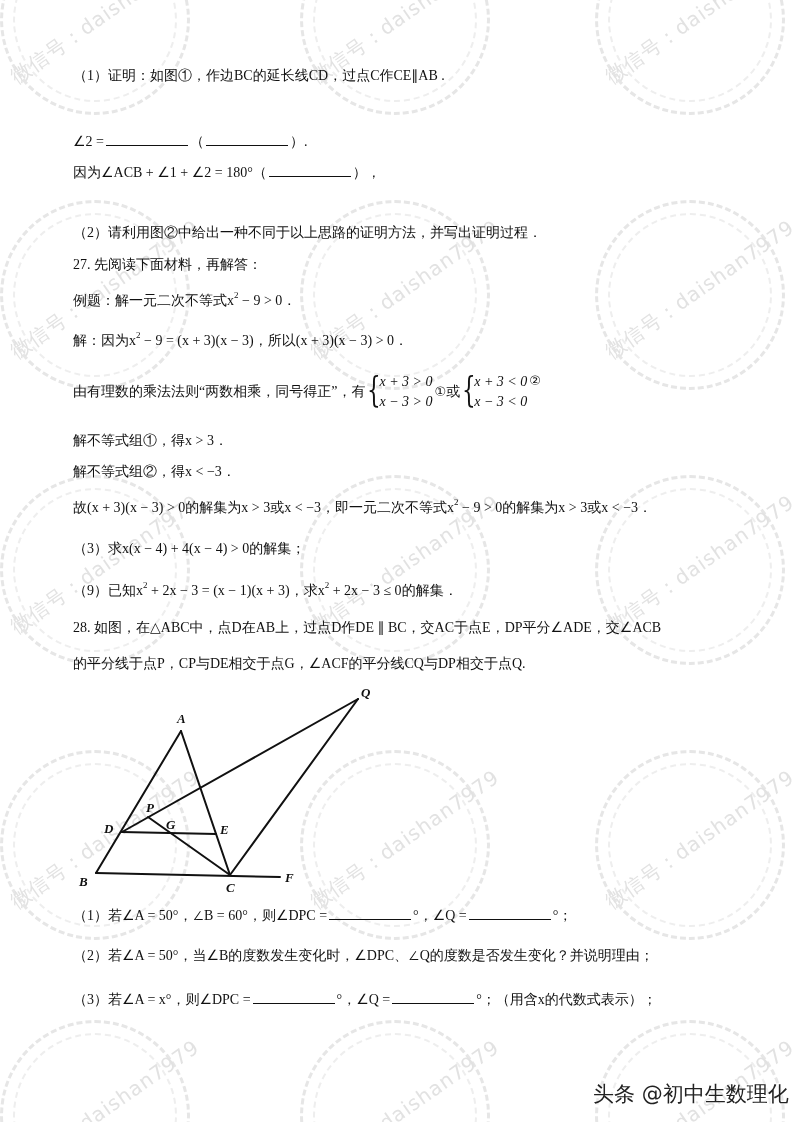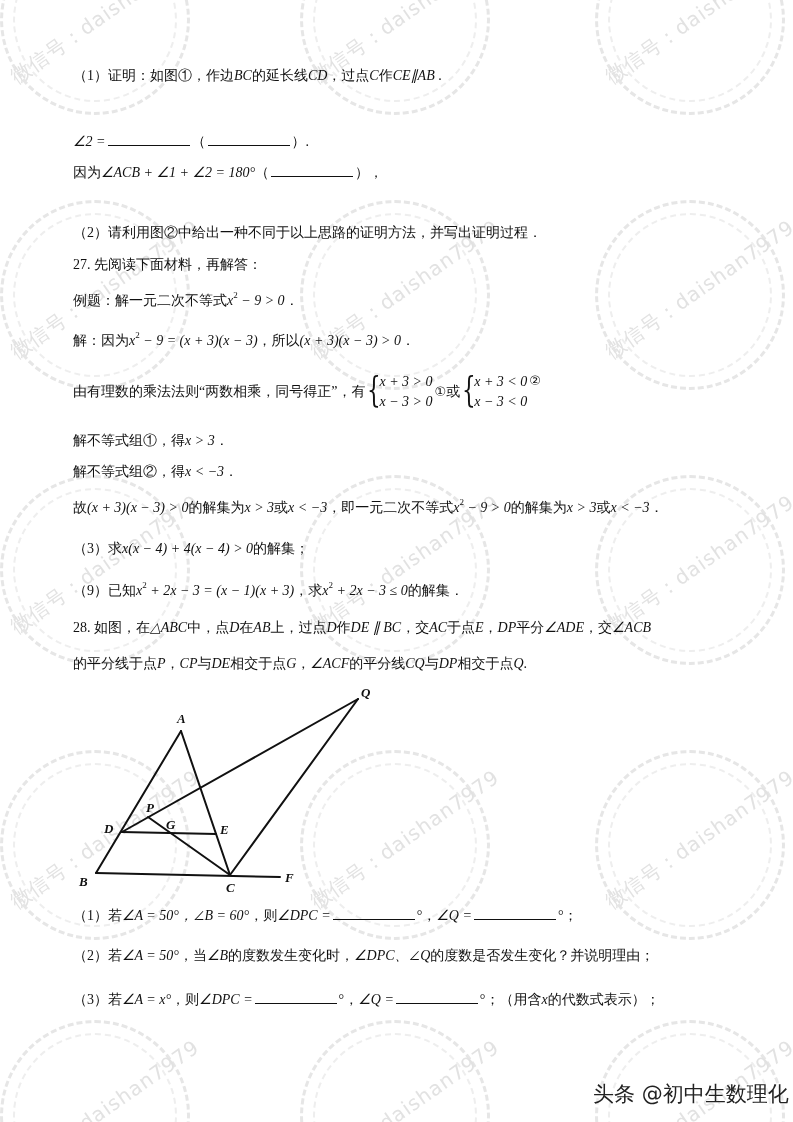--- a/index.html
+++ b/index.html
@@ -19,21 +19,21 @@
   }
   .wm-text {
     position:absolute; left:50%; top:50%; width:200px; margin-left:-100px; margin-top:-12px;
     text-align:center; transform:rotate(-35deg); color:#e2e2e2;
     font-family:"DejaVu Sans", sans-serif; font-size:20px; letter-spacing:1px; white-space:nowrap;
   }
   .content { position:absolute; left:0; top:0; width:793px; height:1122px; z-index:2; }
   .line {
     position:absolute; left:73px; font-size:14px; line-height:18px; white-space:nowrap;
   }
-  .m { font-style:italic; font-family:"Liberation Serif", serif;text-align:right; }
+  .m { font-family:"Liberation Serif", serif;text-align:right; }
   .blank {
     display:inline-block; border-bottom:1px solid #111; height:14px; vertical-align:baseline; margin:0 2px;
   }
   sup { font-size:9px; vertical-align:7px; line-height:0; }
   .sys {
     display:inline-block; vertical-align:middle; position:relative; padding-left:12px; margin:0 2px;
   }
   .sys .brace {
     position:absolute; left:0; top:-2px; font-size:36px; line-height:40px; font-family:"DejaVu Serif", serif; transform:scaleX(0.6); transform-origin:left;
   }

